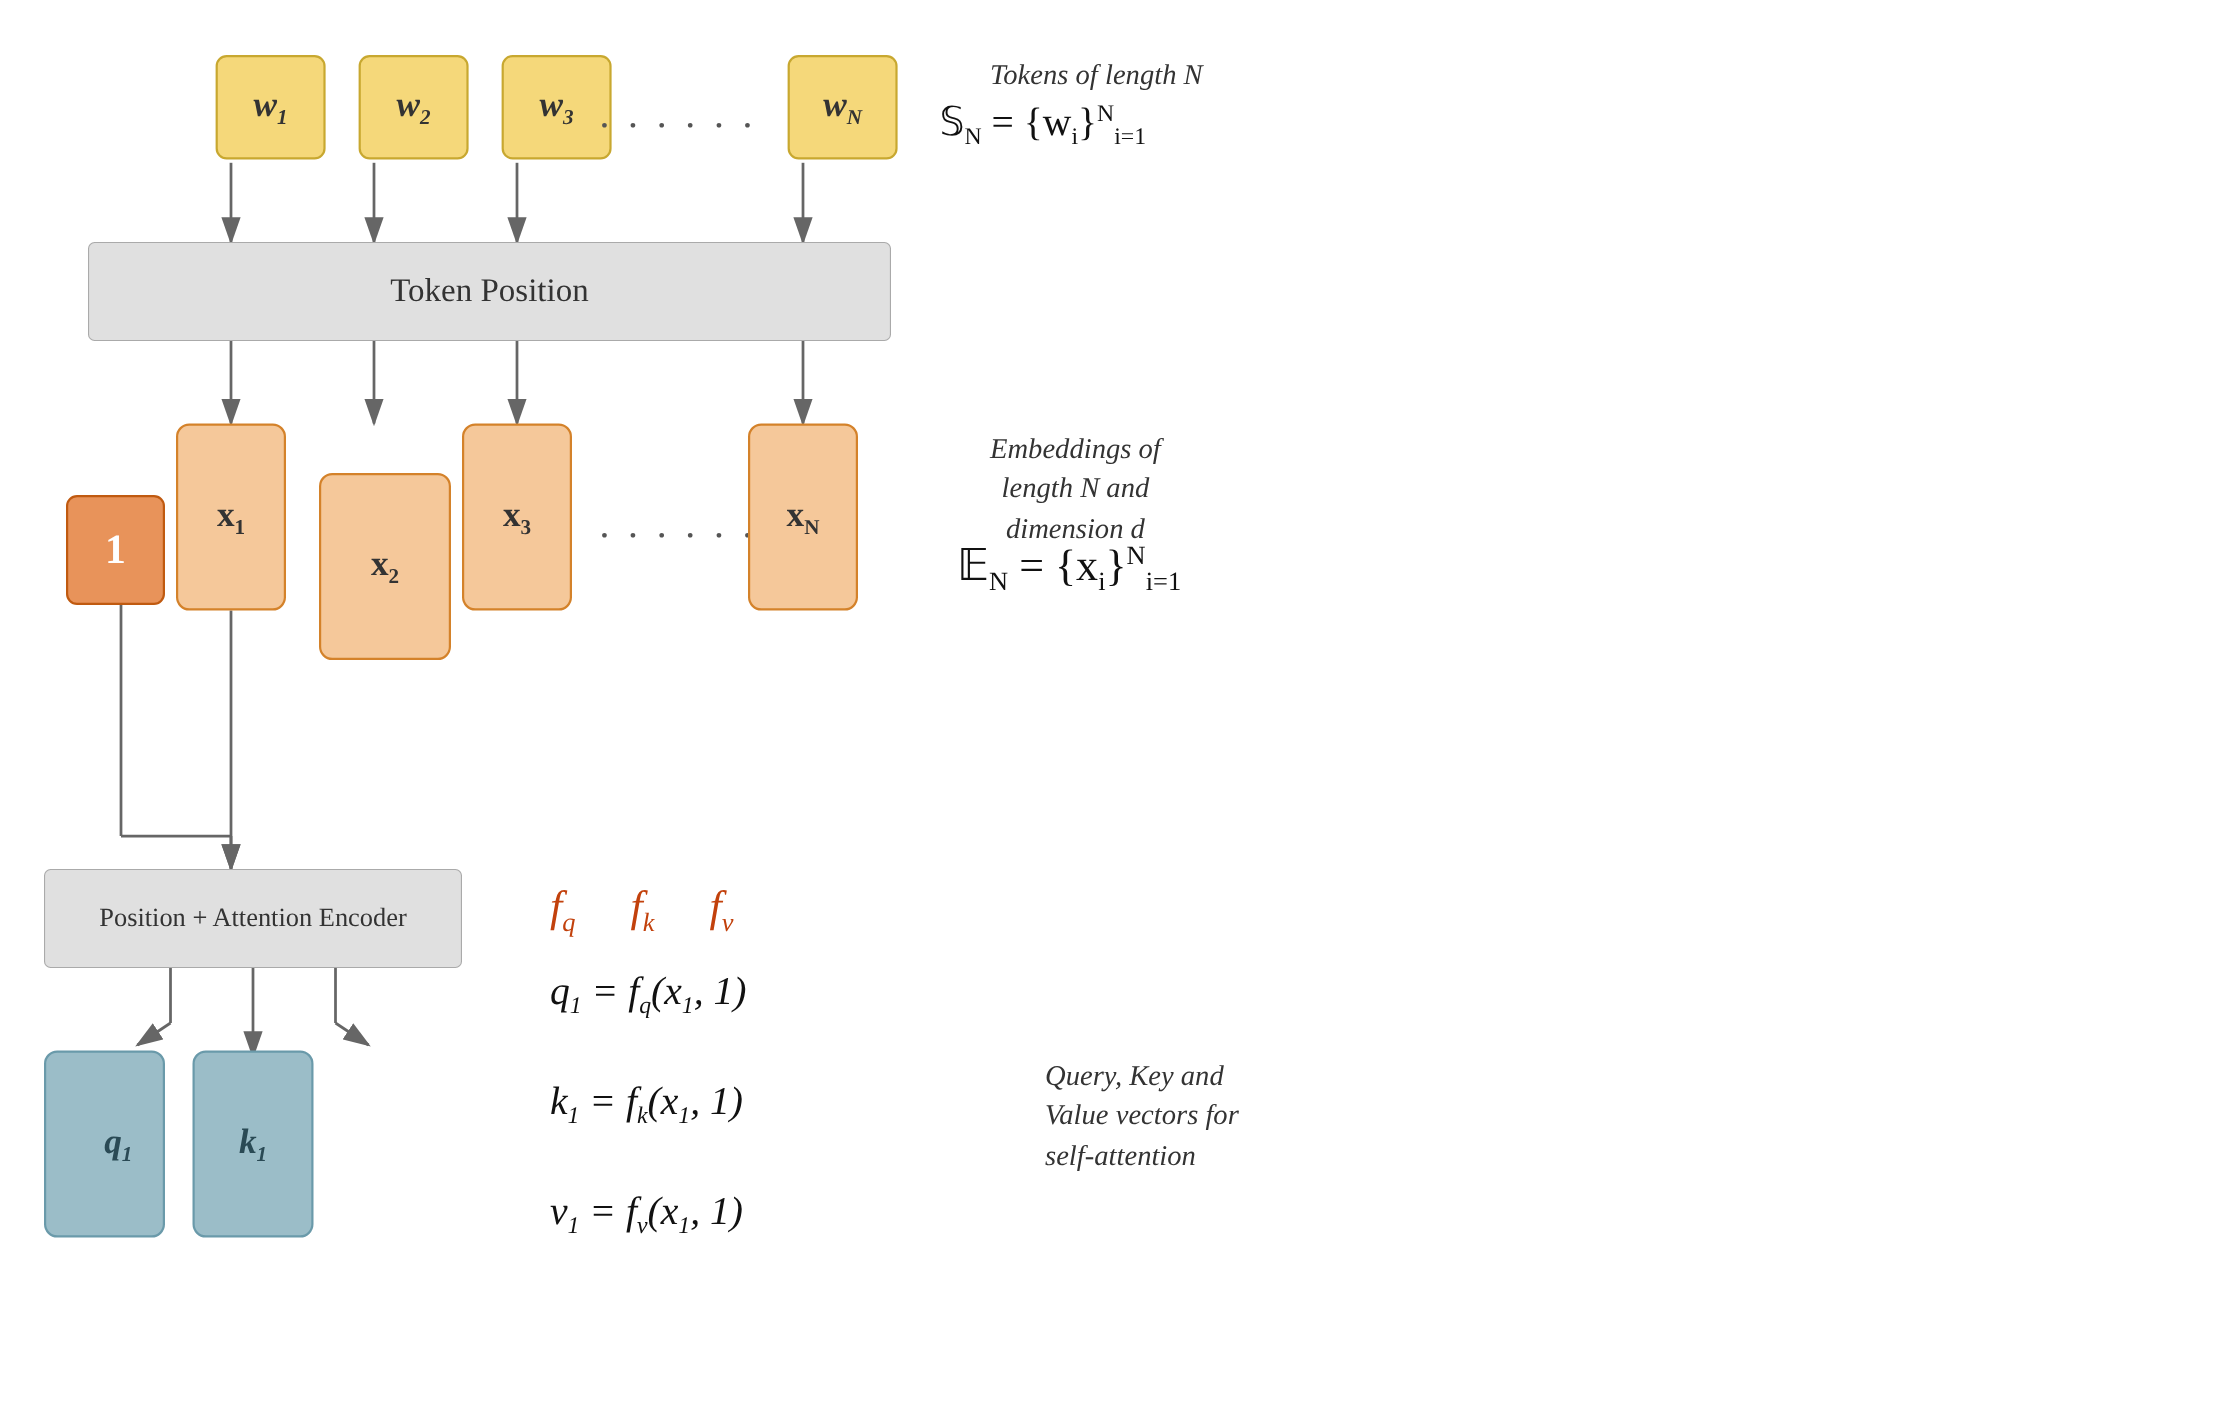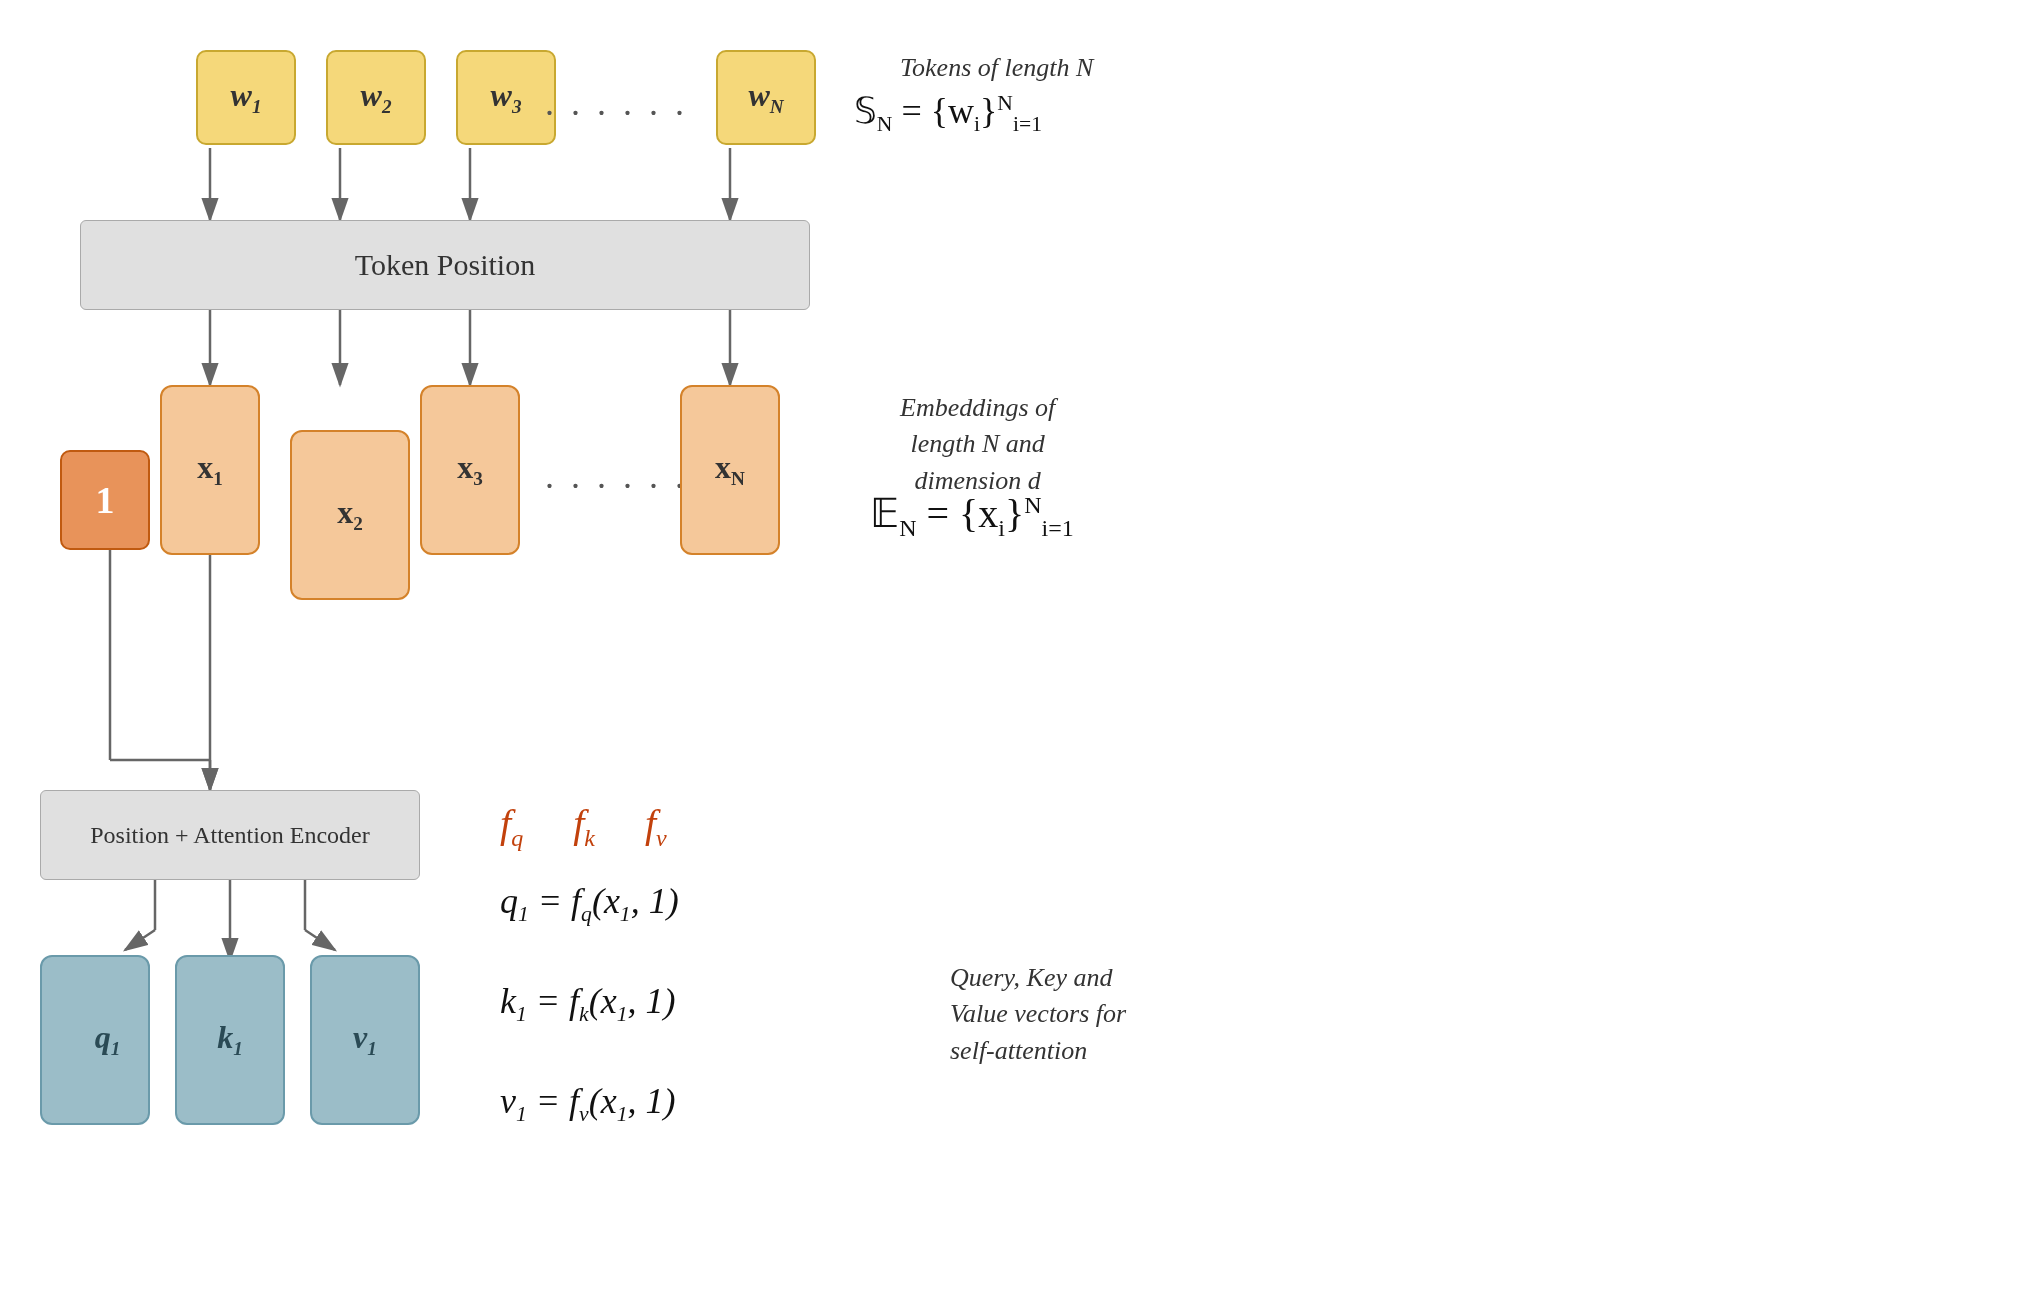--- a/index.html
+++ b/index.html
@@ -236,23 +236,20 @@
   </div>
 
   <div class="qkv-box" style="left:40px; top:955px; width:110px; height:170px;padding-left:25px;">
     <span>q<sub>1</sub></span>
   </div>
 
   <div class="qkv-box" style="left:175px; top:955px; width:110px; height:170px;">
     <span>k<sub>1</sub></span>
   </div>
 
-  <div class="qkv-box" style="left:310px; top:955px; width:110px; height:170px;">
-    <span>v<sub>1</sub></span>
-  </div>
 
   <div class="formula-text-lg" style="left:500px; top:800px; font-size:40px; font-style:italic;">
     f<sub style="font-size:0.6em">q</sub> &nbsp;&nbsp;&nbsp; f<sub style="font-size:0.6em">k</sub> &nbsp;&nbsp;&nbsp; f<sub style="font-size:0.6em">v</sub>
   </div>
 
   <div class="formula-text" style="left:500px; top:880px; font-size:36px; font-style:italic;">
     q<sub>1</sub> = f<sub>q</sub>(x<sub>1</sub>, 1)
   </div>
 
   <div class="formula-text" style="left:500px; top:980px; font-size:36px; font-style:italic;">

